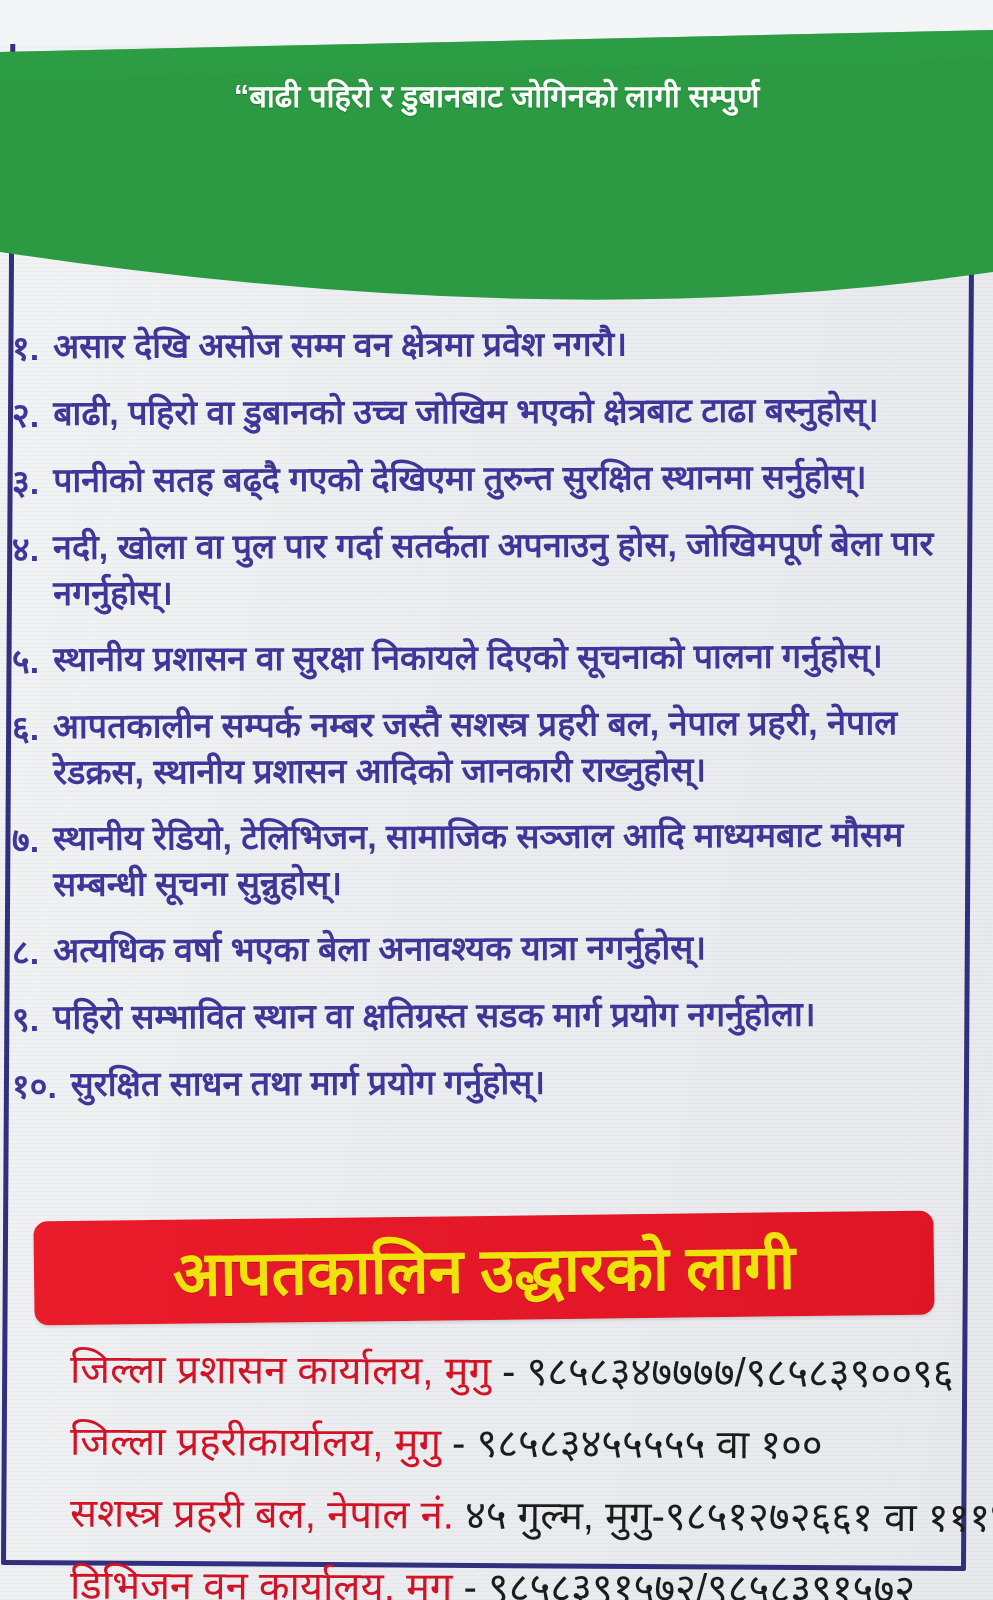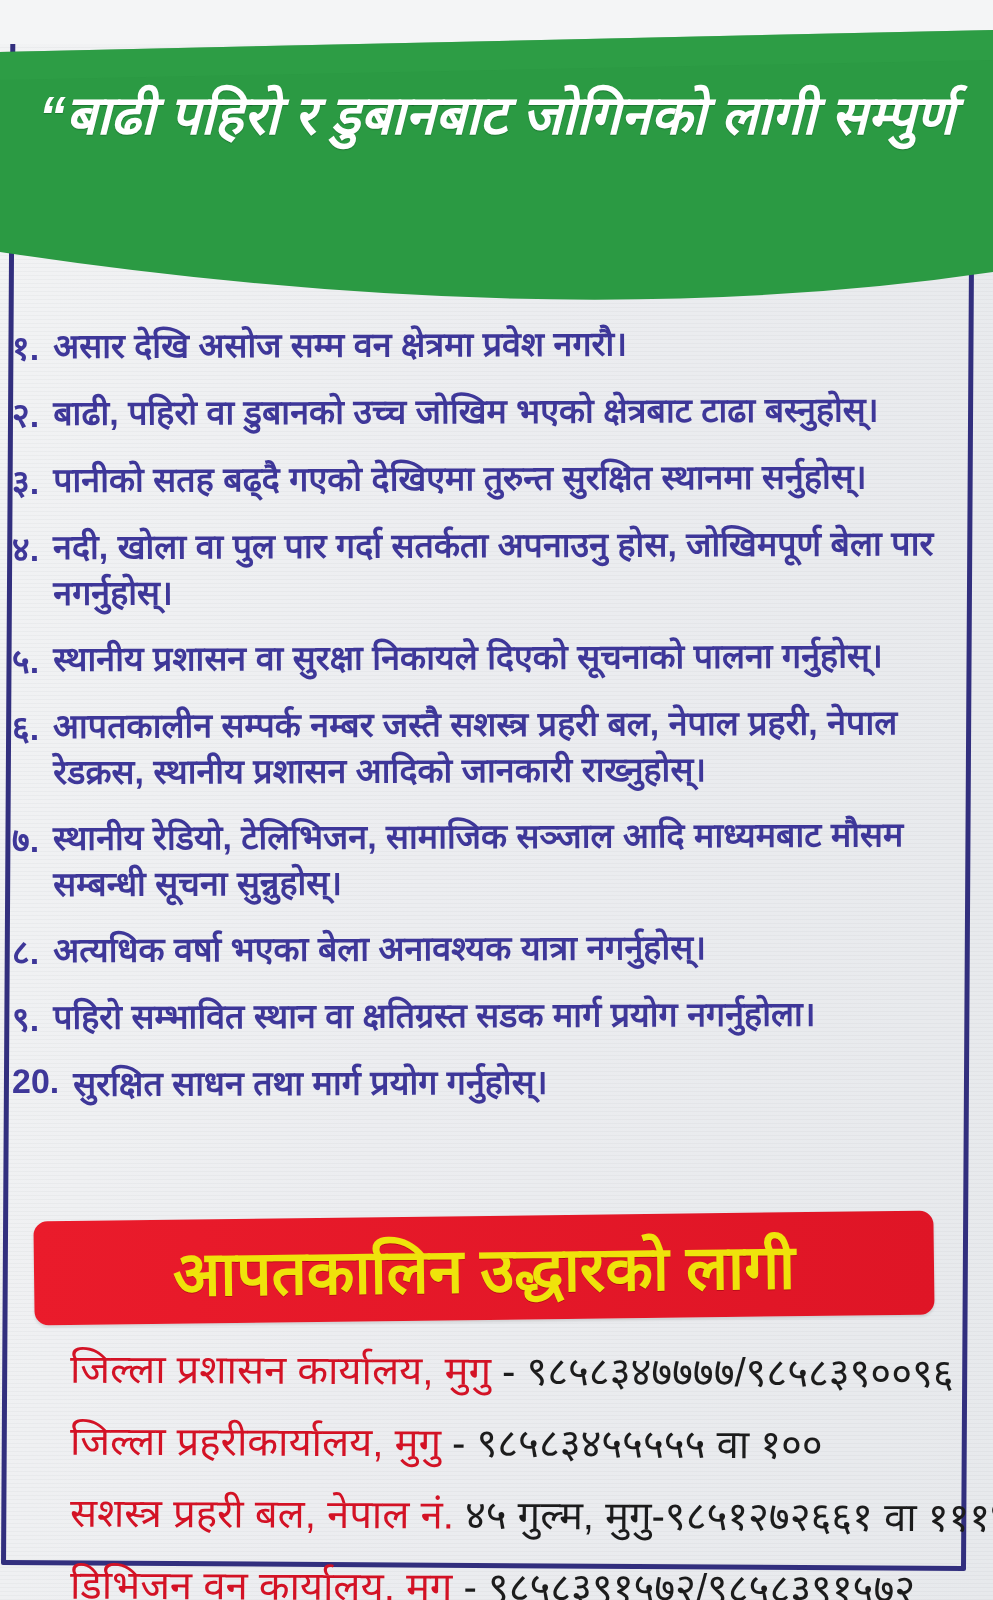--- a/index.html
+++ b/index.html
@@ -18,21 +18,21 @@
     z-index:0;
   }
   .topstrip{position:absolute;left:0;top:0;width:993px;height:44px;background:#f4f5f6;z-index:2;}
   .hero{position:absolute;left:0;top:0;width:993px;height:315px;z-index:3;}
   .hero svg{display:block}
   .hero-text{
     position:absolute;left:0;top:72px;width:993px;text-align:center;
     color:#ffffff;font-weight:bold;z-index:4;
     text-shadow:0 1px 1px rgba(0,60,20,.35);
   }
-  .hero-line{font-size:54px;line-height:1.62;white-space:nowrap;font-style:italic;}
+  .hero-line{font-size:31px;line-height:1.62;white-space:nowrap;}
   .list{
     position:absolute;left:12px;top:322px;width:966px;z-index:3;
     color:#3e3799;font-weight:bold;font-size:34px;
   }
   .item{display:flex;margin-bottom:21px;transform:rotate(-0.25deg);}
   .item .num{flex:0 0 auto;margin-right:14px;}
   .item .txt{flex:1 1 auto;line-height:1.34;}
   .banner{
     position:absolute;left:34px;top:1216px;width:900px;height:104px;z-index:3;
     background:linear-gradient(97deg,#ea1b2b,#df1526);
@@ -99,21 +99,21 @@
   </div>
   <div class="item">
     <span class="num">८.</span>
     <span class="txt">अत्यधिक वर्षा भएका बेला अनावश्यक यात्रा नगर्नुहोस्।</span>
   </div>
   <div class="item">
     <span class="num">९.</span>
     <span class="txt">पहिरो सम्भावित स्थान वा क्षतिग्रस्त सडक मार्ग प्रयोग नगर्नुहोला।</span>
   </div>
   <div class="item">
-    <span class="num">20.</span>
+    <span class="num">१०.</span>
     <span class="txt">सुरक्षित साधन तथा मार्ग प्रयोग गर्नुहोस्।</span>
   </div>
 </div>
 
 <div class="banner">
   <span class="label">आपतकालिन उद्धारको लागी</span>
 </div>
 
 <div class="contacts">
   <div class="contact">

